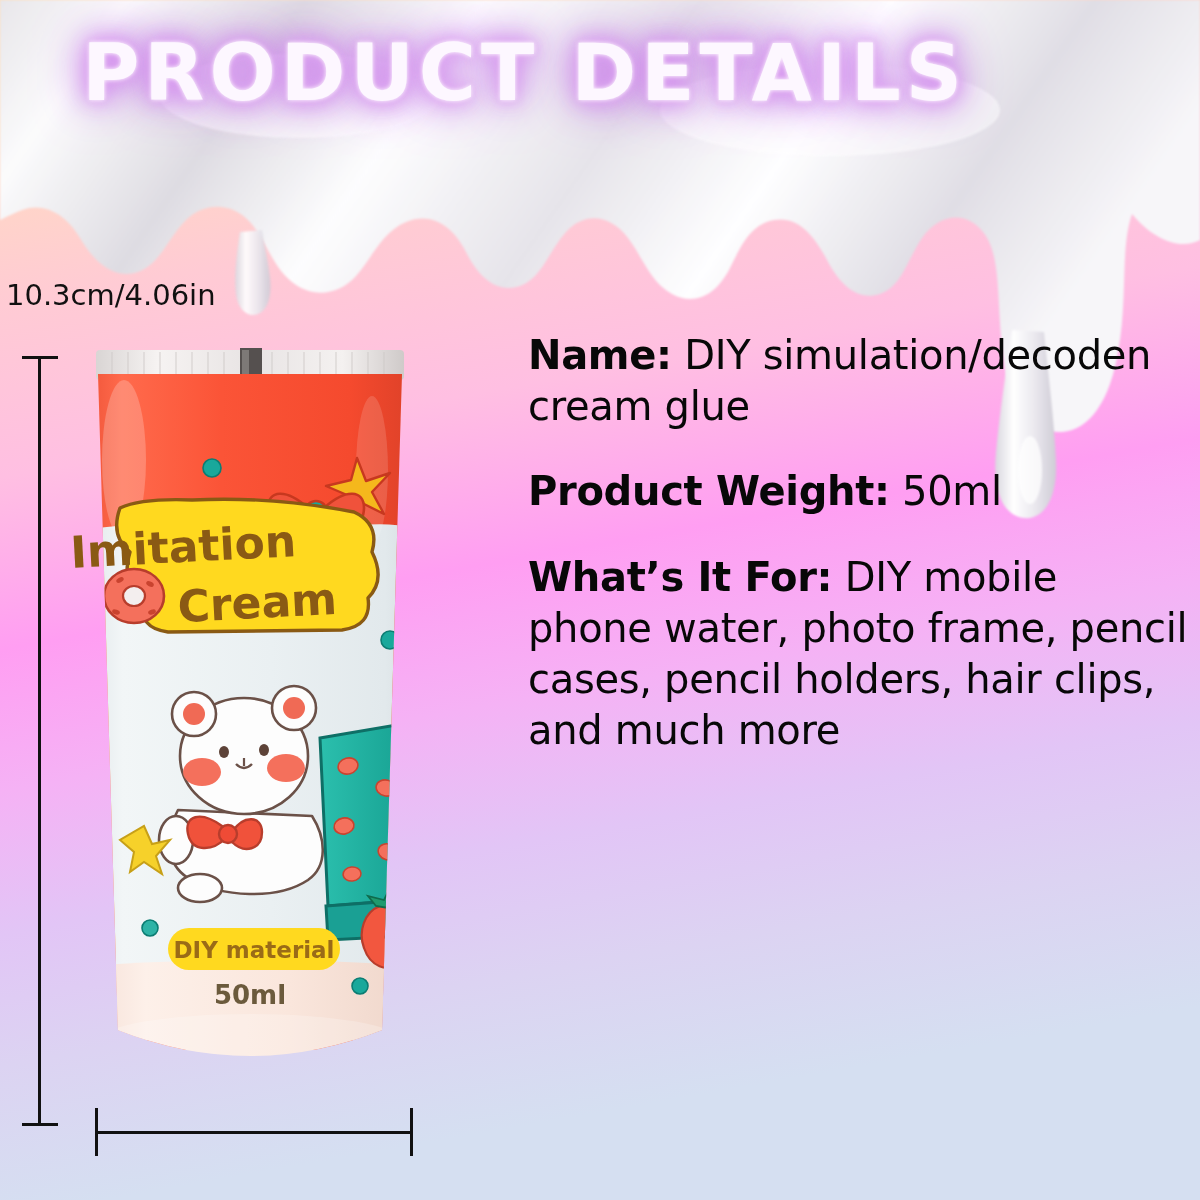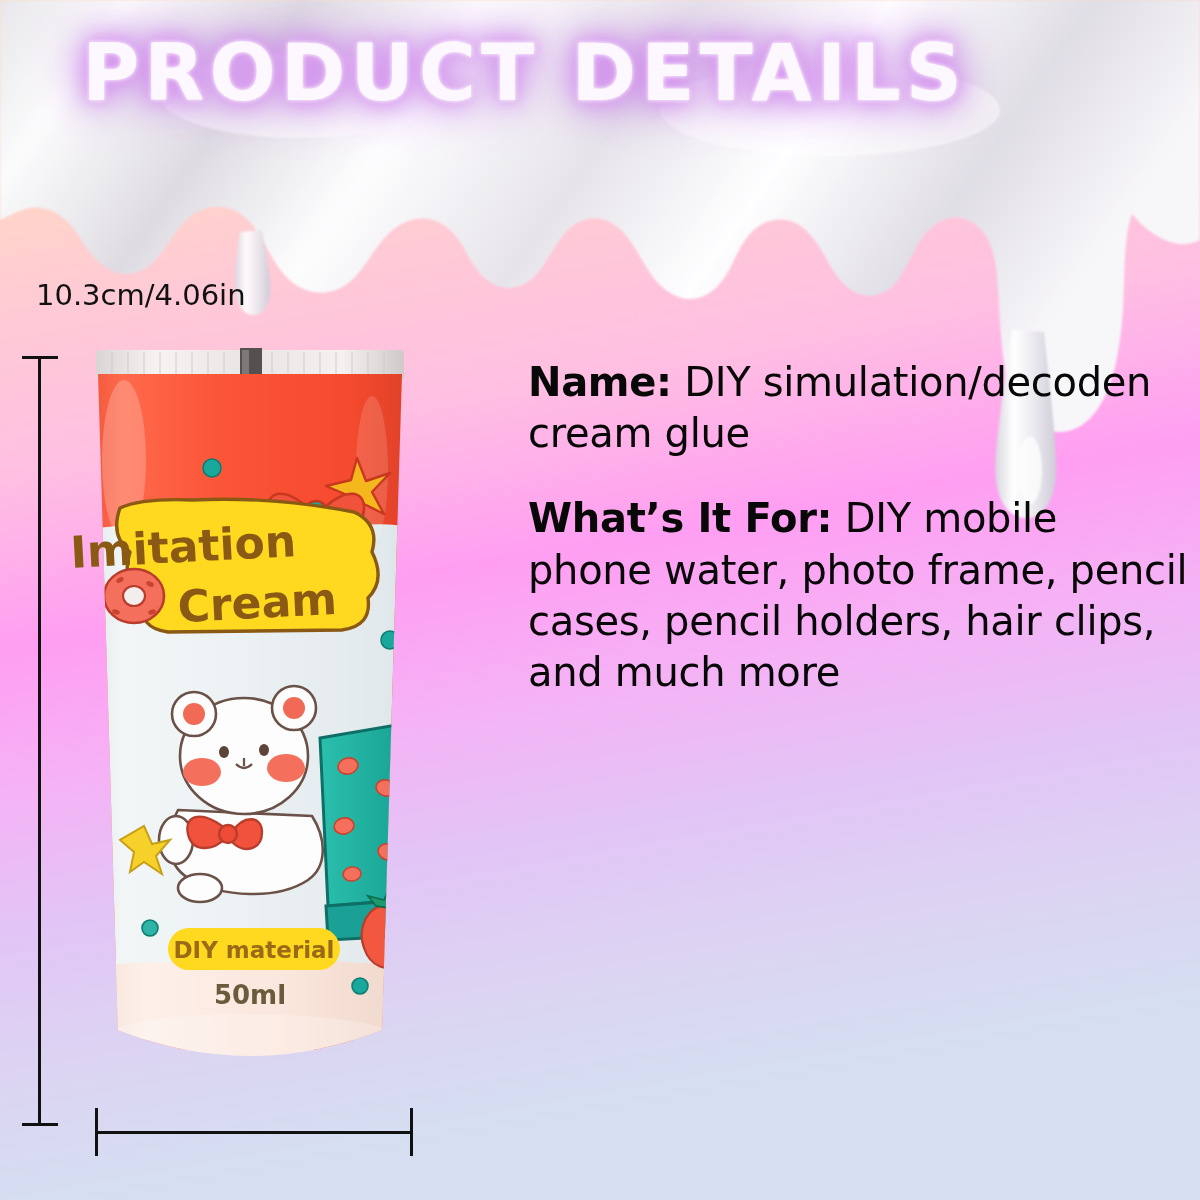--- a/index.html
+++ b/index.html
@@ -34,42 +34,42 @@
       0 0 4px #ffffff,
       0 0 10px #e6b4f5,
       0 0 20px #d492ee,
       0 0 34px #c77ee8,
       0 0 52px #bb6be2;
     white-space:nowrap;
   }
 
   
   .dim-h-label{
-    position:absolute; left:36px; top:278px;
+    position:absolute; left:6px; top:278px;
     font-size:29px; color:#111; letter-spacing:0px; white-space:nowrap; z-index:7;
   }
   .dim-w-label{
     position:absolute; left:166px; top:1200px;
     font-size:29px; color:#111; white-space:nowrap; z-index:7;
   }
   
   .vrule{ position:absolute; left:38px; top:356px; width:3px; height:770px; background:#111; z-index:7; }
   .vcap-top{ position:absolute; left:22px; top:356px; width:36px; height:3px; background:#111; z-index:7; }
   .vcap-bot{ position:absolute; left:22px; top:1123px; width:36px; height:3px; background:#111; z-index:7; }
   
   .hrule{ position:absolute; left:95px; top:1131px; width:318px; height:3px; background:#111; z-index:7; }
   .hcap-l{ position:absolute; left:95px; top:1108px; width:3px; height:48px; background:#111; z-index:7; }
   .hcap-r{ position:absolute; left:410px; top:1108px; width:3px; height:48px; background:#111; z-index:7; }
 
   
   .tube{ position:absolute; left:72px; top:340px; width:356px; height:770px; z-index:5; }
 
   
   .spec-col{
-    position:absolute; left:528px; top:330px; width:660px; z-index:6;margin-top:27px;
+    position:absolute; left:528px; top:330px; width:660px; z-index:6;
   }
   .spec-block{ margin-bottom:34px; }
   .spec-block:last-child{ margin-bottom:0; }
   .spec-line{
     font-size:40px;
     line-height:1.28;
     color:#080808;
     letter-spacing:-0.3px;
   }
   .spec-label{ font-weight:700; }
@@ -330,20 +330,25 @@
 
 <div class="spec-col">
 
   <div class="spec-block">
     <div class="spec-line">
       <span class="spec-label">Name:</span><span> DIY simulation/decoden cream glue</span>
     </div>
   </div>
 
 
+  <div class="spec-block">
+    <div class="spec-line">
+      <span class="spec-label">Product Weight:</span><span> 50ml</span>
+    </div>
+  </div>
 
   <div class="spec-block">
     <div class="spec-line">
       <span class="spec-label">What’s It For:</span><span> DIY mobile phone water, photo frame, pencil cases, pencil holders, hair clips, and much more</span>
     </div>
   </div>
 
 </div>
 
 </body></html>

